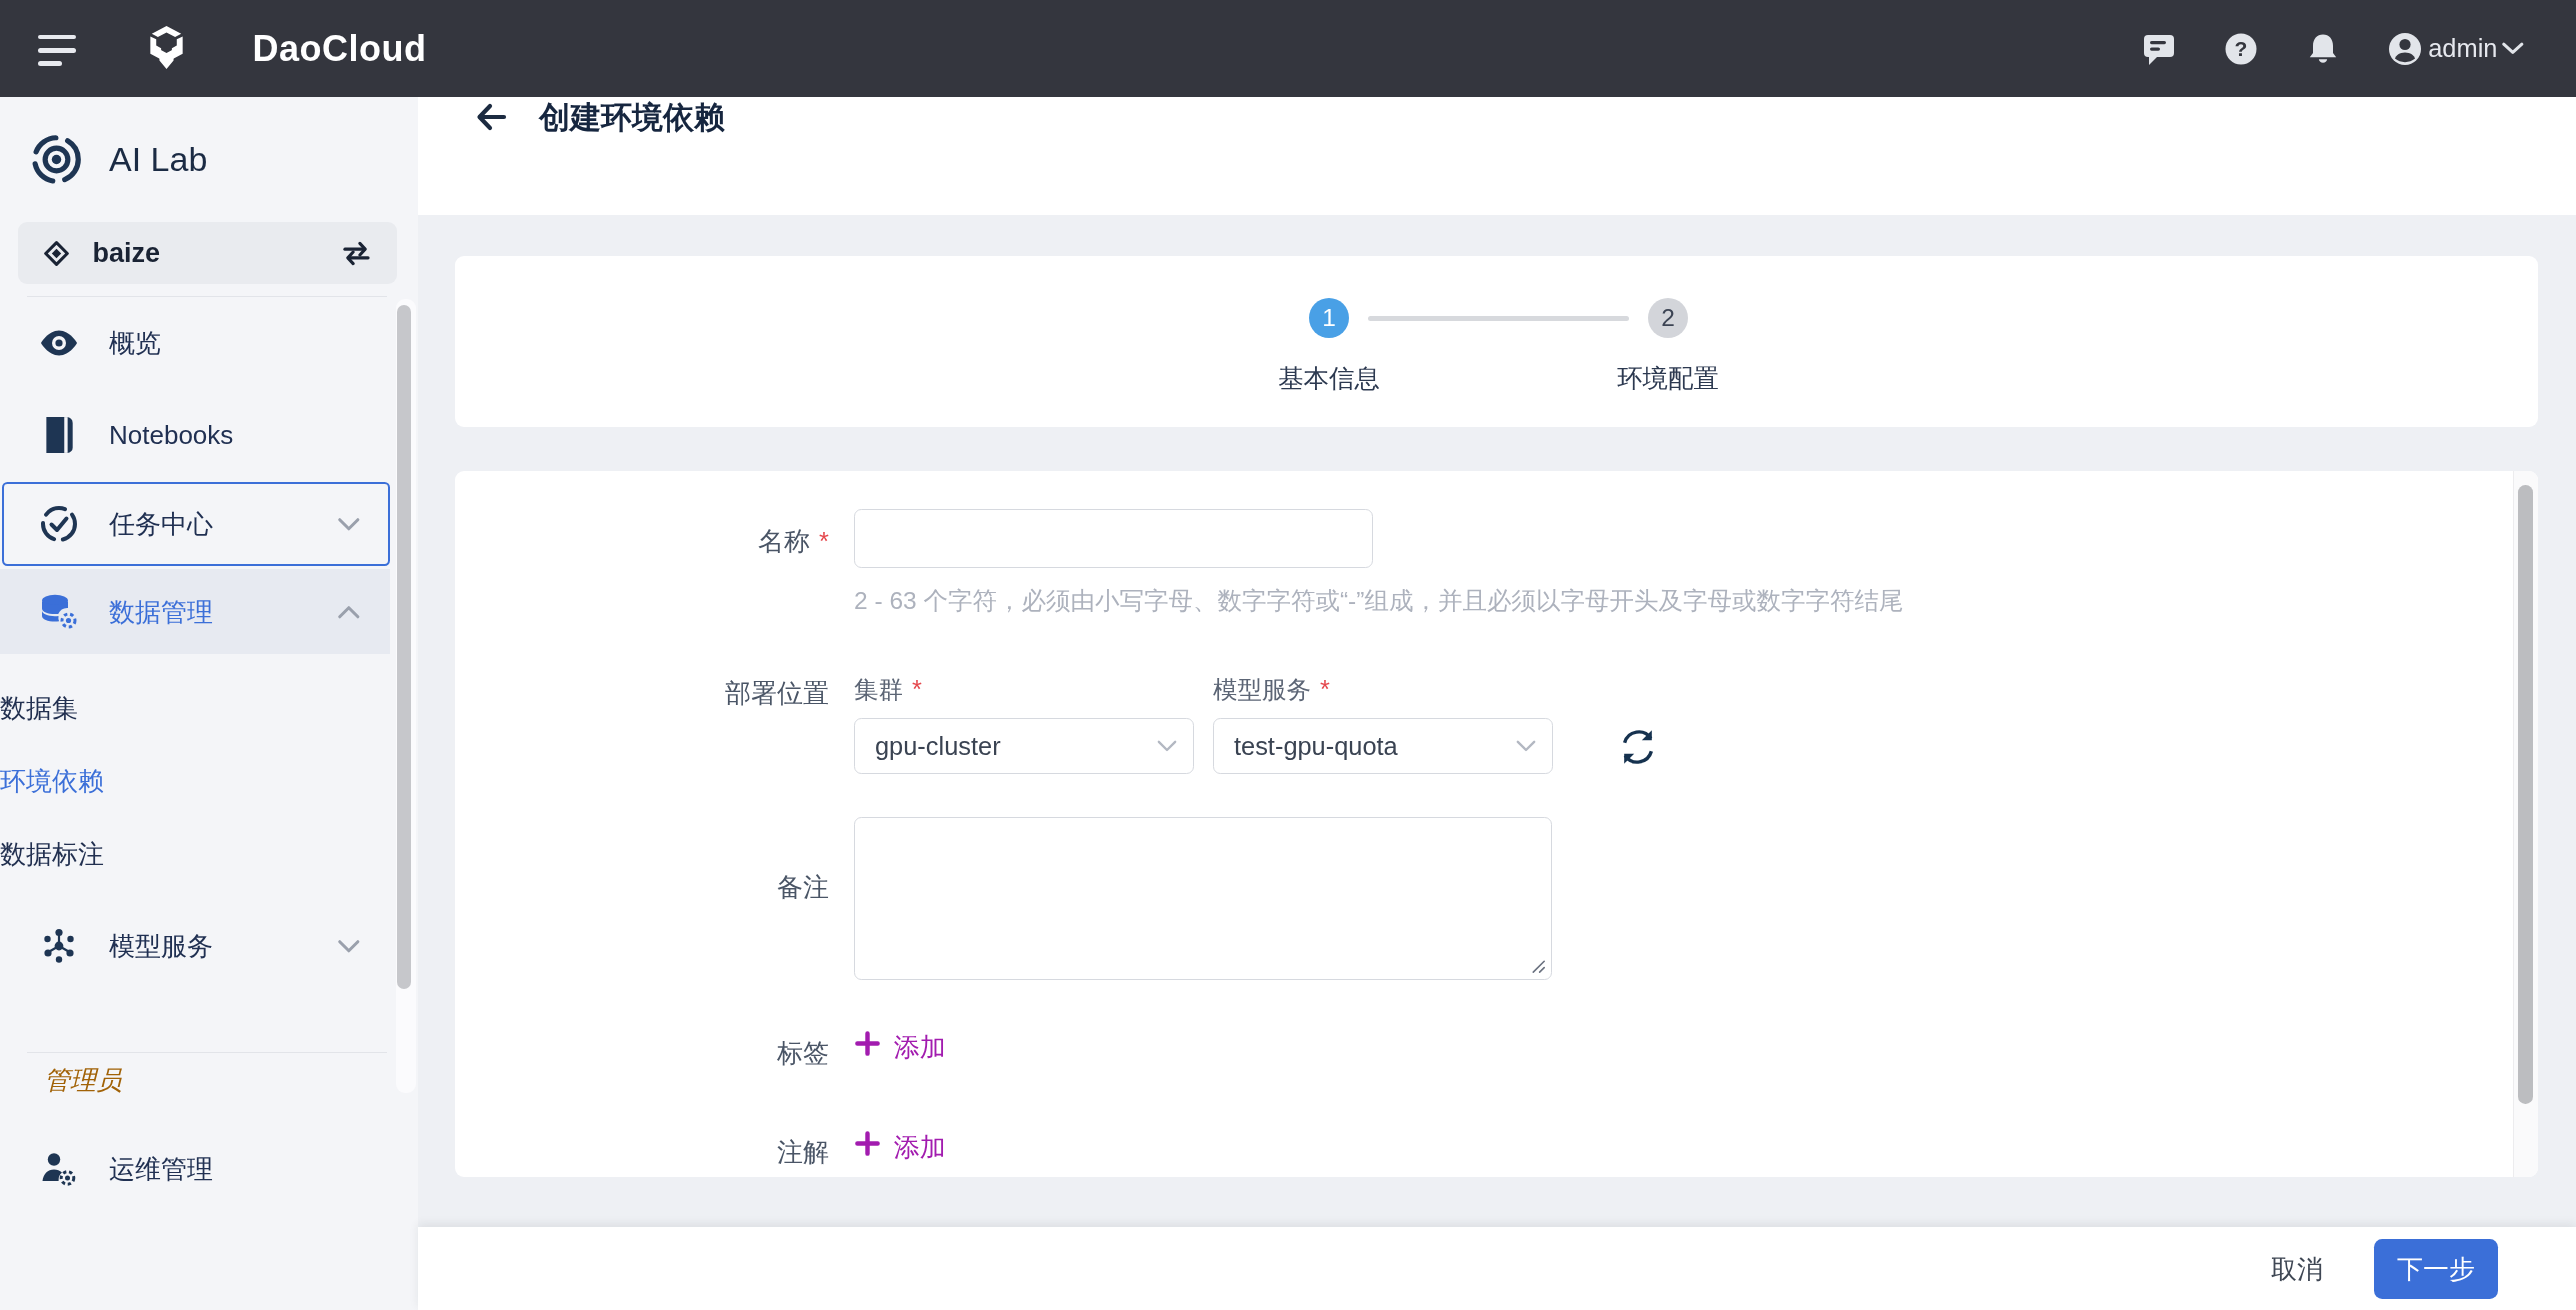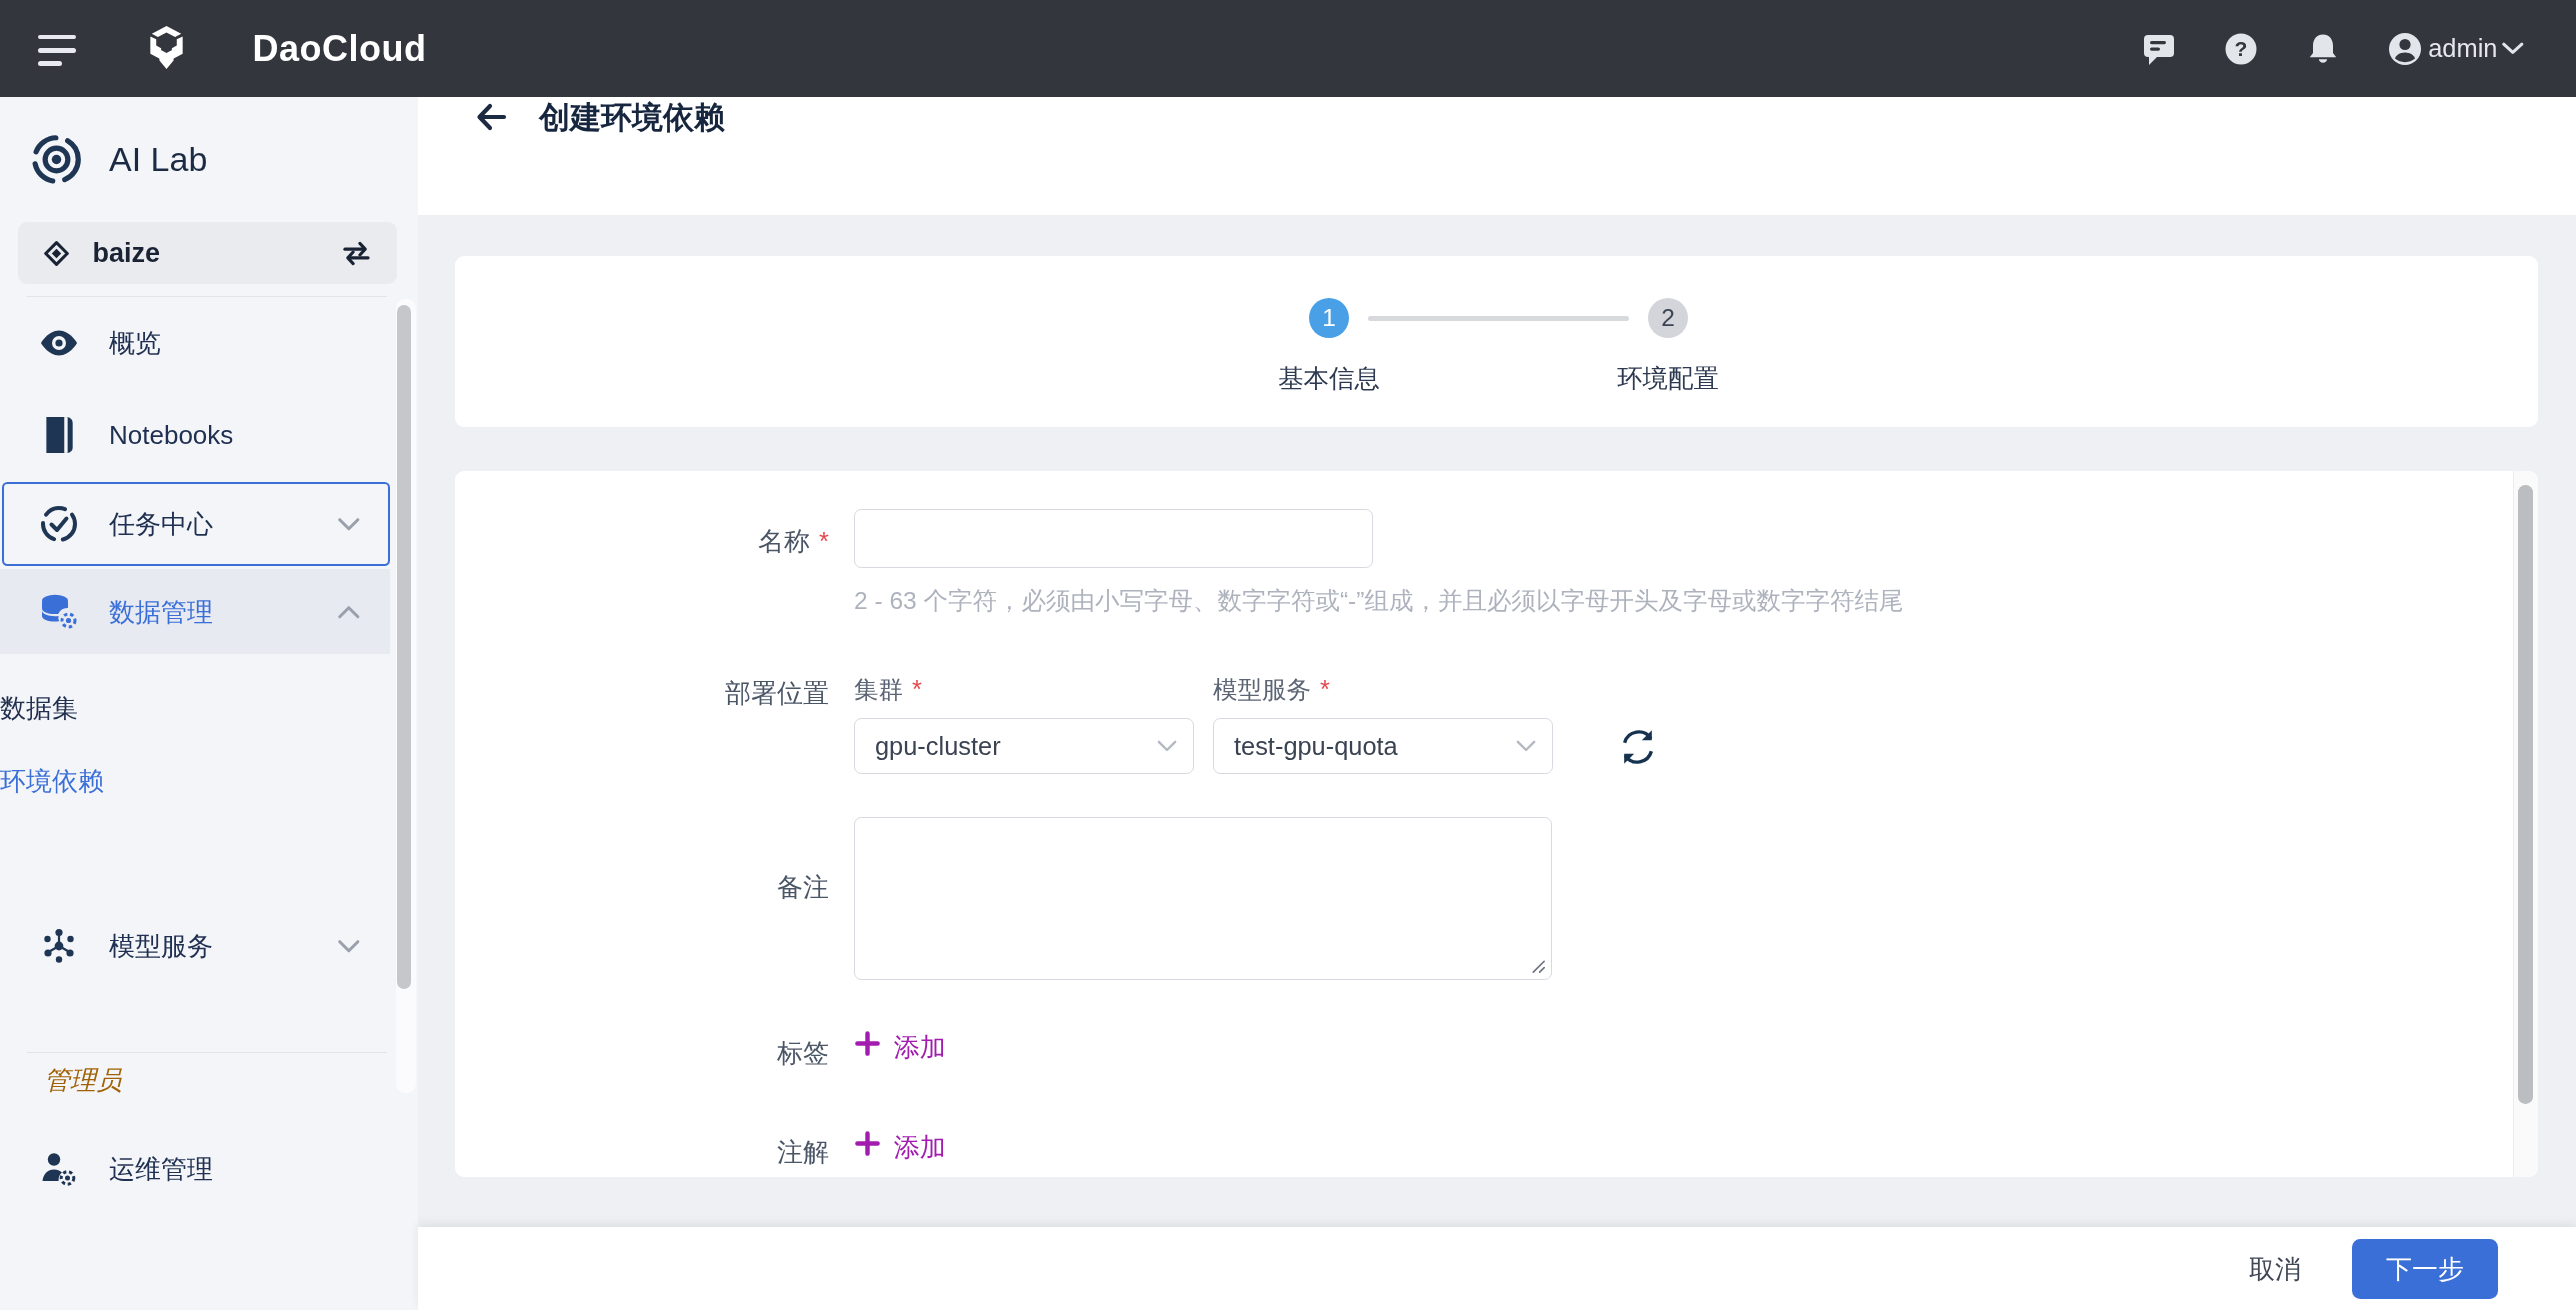--- a/index.html
+++ b/index.html
@@ -84,21 +84,21 @@
   .add-link .plus { width:27px; height:27px; }
   .add-link .add-txt { font-size:26px; font-weight:500; }
 
   .fc-scroll-track { position:absolute; top:0; right:0; width:25.4px; height:100%; background:#fafafb;
                      border-left:1.8px solid #ececee; border-radius:0 9px 9px 0; }
   .fc-scroll-thumb { position:absolute; top:13.6px; right:5.4px; width:14.5px; height:619px; background:#bcbdc0; border-radius:7.3px; cursor:pointer; }
 
   .footer { position:absolute; bottom:0; left:0; width:100%; height:84px; background:#fff;
             box-shadow:0 -3.6px 9px rgba(31,35,41,.08); display:flex; align-items:center; justify-content:flex-end; padding-right:78px; z-index:5; }
   .cancel-btn { font-size:26px; color:#3f4754; cursor:pointer; margin-right:51px; background:none; border:none; font-family:inherit; }
-  .next-btn { width:146px; height:60px; background:#3b6fd8; border:none; border-radius:8.2px; color:#fff; font-size:26px;
+  .next-btn { width:124px; height:60px; background:#3b6fd8; border:none; border-radius:8.2px; color:#fff; font-size:26px;
               font-family:inherit; cursor:pointer; }
 </style>
 </head>
 <body>
 
 <div class="screen">
 
   <div class="topbar">
     <div class="hamburger">
         <i></i>
@@ -235,20 +235,23 @@
           <path d="M3 13 13 3 23 13" stroke="currentColor" stroke-width="3.4" stroke-linecap="round" stroke-linejoin="round"></path>
         </svg>
     </div>
 
     <div class="sub-row" style="top:586px">
       <span class="sub-label">数据集</span>
     </div>
     <div class="sub-row blue" style="top:659px">
       <span class="sub-label">环境依赖</span>
     </div>
+    <div class="sub-row" style="top:732px">
+      <span class="sub-label">数据标注</span>
+    </div>
 
     <div class="nav-row" style="top:821px">
       <span class="nav-ic">
         <svg viewBox="0 0 40 40" fill="currentColor">
             <g stroke="currentColor" stroke-width="2.2">
               <path d="M20 20 20 7M20 20l10.5 6M20 20 9.5 26"></path>
             </g>
             <circle cx="20" cy="20" r="4.4"></circle>
             <circle cx="20" cy="6.5" r="3.6"></circle>
             <circle cx="31.5" cy="13" r="3.2"></circle>

